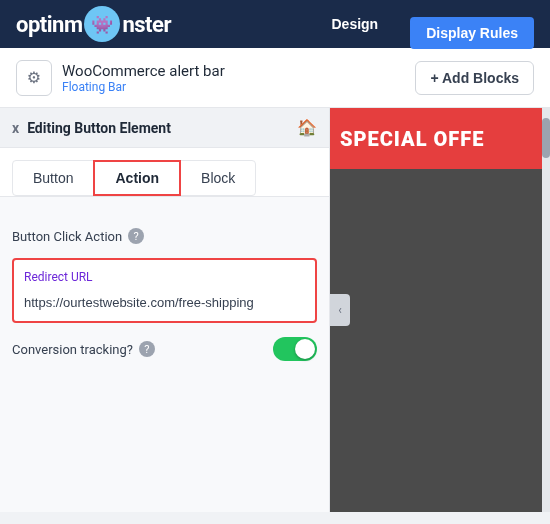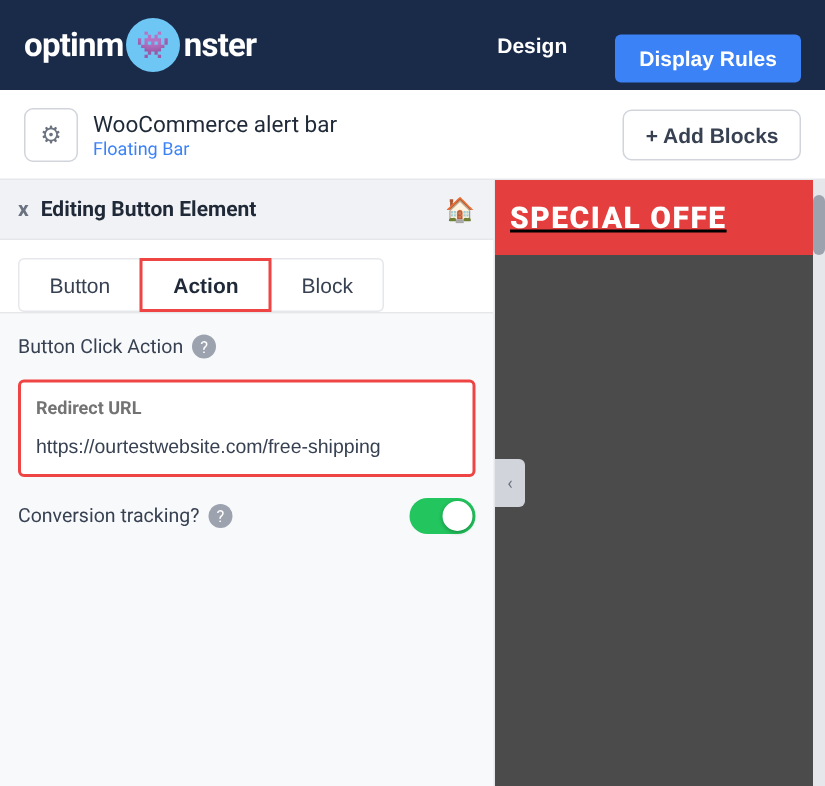--- a/index.html
+++ b/index.html
@@ -7,21 +7,21 @@
       font-family: -apple-system, BlinkMacSystemFont, 'Segoe UI', Roboto, sans-serif;
       width: 550px;
       height: 524px;
       overflow: hidden;
       background: #f0f2f5;
     }
 
     
     .header {
       background: #1a2b4a;
-      height: 60px;
+      height: 48px;
       display: flex;
       align-items: center;
       justify-content: space-between;
       padding: 0 16px;
     }
     .logo {
       display: flex;
       align-items: center;
     }
     .logo-text {
@@ -183,21 +183,21 @@
     .tab-active {
       border: 2px solid #ef4444;
       color: #1f2937;
       font-weight: 700;
       z-index: 1;
       position: relative;
     }
 
     
     .panel-content {
-      padding: 14px 12px;
+      padding: 31px 12px;
       flex: 1;
       overflow-y: auto;
     }
 
     .field-group {
       margin-bottom: 14px;
     }
     .field-label {
       font-size: 13px;
       color: #374151;
@@ -245,23 +245,22 @@
     
     .redirect-box {
       border: 2px solid #ef4444;
       border-radius: 4px;
       background: white;
       padding: 10px;
       margin-bottom: 14px;
     }
     .redirect-box-label {
       font-size: 12px;
-      color: #737373;
+      color: #6d28d9;
       margin-bottom: 8px;
-      font-weight: bold;
     }
     .redirect-input {
       width: 100%;
       border: none;
       outline: none;
       font-size: 13px;
       color: #374151;
       background: transparent;
     }
 
@@ -300,25 +299,24 @@
 
     
     .right-preview {
       flex: 1;
       background: #4b4b4b;
       position: relative;
       overflow: hidden;
     }
     .preview-red-bar {
       background: #e53e3e;
-      height: 50px;
+      height: 61px;
       display: flex;
       align-items: center;
       padding-left: 10px;
-      text-decoration: underline;
     }
     .preview-text {
       color: white;
       font-size: 20px;
       font-weight: 900;
       letter-spacing: 1px;
     }
     .scroll-indicator {
       position: absolute;
       left: 0;

